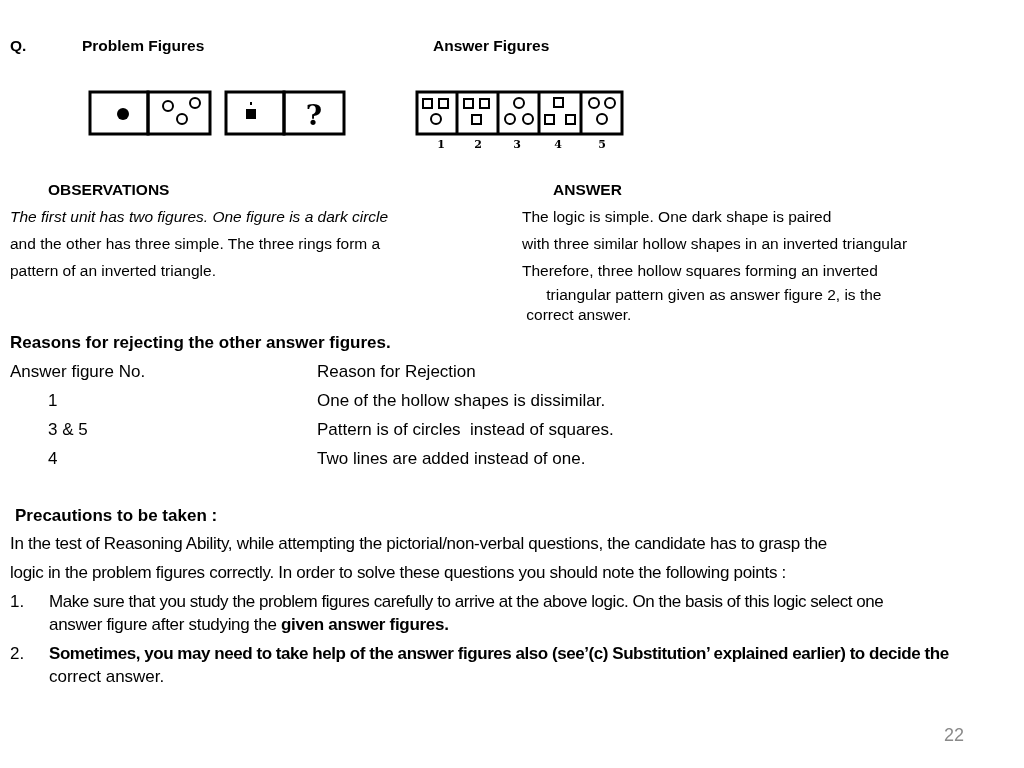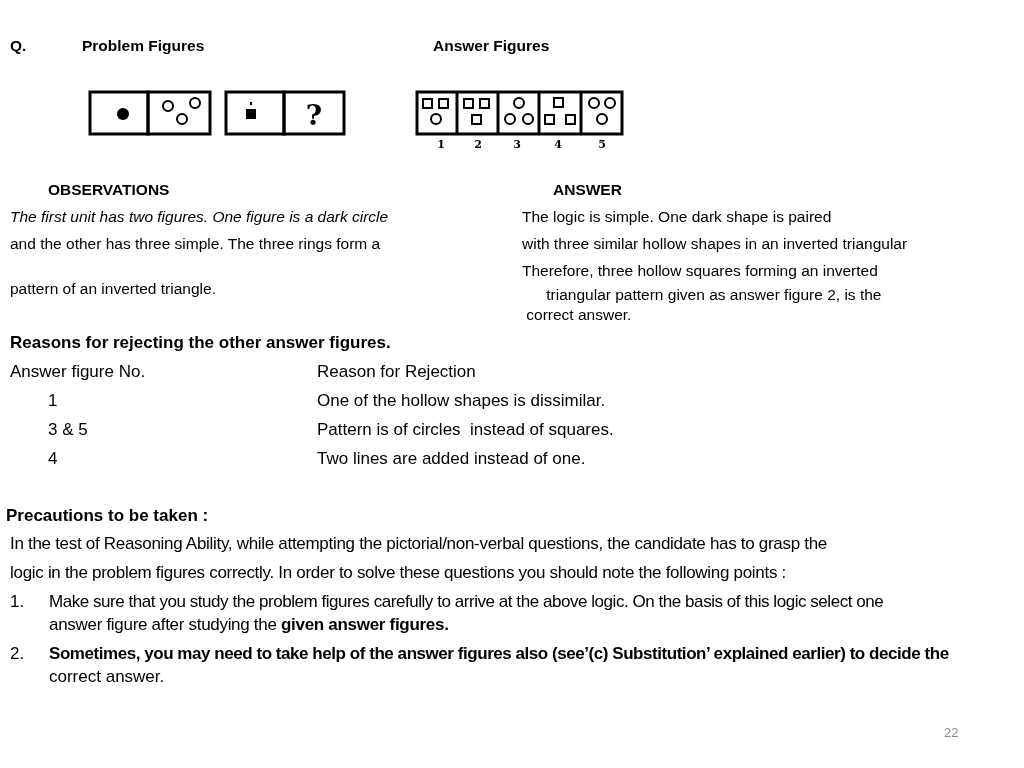--- a/index.html
+++ b/index.html
@@ -6,21 +6,21 @@
   body {
     width: 1024px; height: 768px; position: relative; overflow: hidden;
     font-family: "Liberation Sans", sans-serif; color: #000; font-size: 16px;
   }
   .abs { position: absolute; white-space: nowrap; }
   .b { font-weight: bold; }
   .t15 { font-size: 15.5px; }
   .t17 { font-size: 17px; }
   svg { position: absolute; }
   .fig-label { font-family: "DejaVu Serif", serif; font-weight: bold; font-size: 11px; }
-  .page-num { color: #8a8a8a; font-size: 13px; }
+  .page-num { color: #8a8a8a; font-size: 18px; }
 </style>
 </head>
 <body>
 
 <div class="abs b t15" style="left:10px; top:37px;">Q.</div>
 <div class="abs b t15" style="left:82px; top:37px;">Problem Figures</div>
 <div class="abs b t15" style="left:433px; top:37px;">Answer Figures</div>
 
 <svg style="left:86px; top:88px;" width="262" height="50" viewBox="0 0 262 50">
   <g>
@@ -83,41 +83,41 @@
   <text class="fig-label" x="27" y="60" text-anchor="middle">1</text>
   <text class="fig-label" x="64" y="60" text-anchor="middle">2</text>
   <text class="fig-label" x="103" y="60" text-anchor="middle">3</text>
   <text class="fig-label" x="144" y="60" text-anchor="middle">4</text>
   <text class="fig-label" x="188" y="60" text-anchor="middle">5</text>
 </svg>
 
 <div class="abs b t15" style="left:48px; top:181px;">OBSERVATIONS</div>
 <div class="abs t15" style="left:10px; top:208px;font-style:italic;">The first unit has two figures. One figure is a dark circle</div>
 <div class="abs t15" style="left:10px; top:235px;">and the other has three simple. The three rings form a</div>
-<div class="abs t15" style="left:10px; top:280px;text-align:center;">pattern of an inverted  triangle.</div>
+<div class="abs t15" style="left:10px; top:262px;text-align:center;">pattern of an inverted  triangle.</div>
 
 <div class="abs b t15" style="left:553px; top:181px;">ANSWER</div>
 <div class="abs t15" style="left:522px; top:208px;">The logic is simple. One dark shape is paired</div>
 <div class="abs t15" style="left:522px; top:235px;">with three similar hollow shapes in an inverted triangular</div>
 <div class="abs t15" style="left:522px; top:262px;">Therefore, three hollow squares forming an inverted</div>
 <div class="abs t15" style="left:522px; top:286px; white-space:pre;margin-left:20px;"> triangular pattern given as answer figure 2, is the</div>
 <div class="abs t15" style="left:522px; top:306px; white-space:pre;"> correct answer.</div>
 
 <div class="abs b t17" style="left:10px; top:333px;">Reasons for rejecting the other answer figures.</div>
 <div class="abs t17" style="left:10px; top:362px;">Answer figure No.</div>
 <div class="abs t17" style="left:317px; top:362px;">Reason for Rejection</div>
 
 <div class="abs t17" style="left:48px; top:391px;">1</div>
 <div class="abs t17" style="left:317px; top:391px;">One of the hollow shapes is dissimilar.</div>
 <div class="abs t17" style="left:48px; top:420px;">3 &amp; 5</div>
 <div class="abs t17" style="left:317px; top:420px; white-space:pre;text-align:right;">Pattern is of circles  instead of squares.</div>
 <div class="abs t17" style="left:48px; top:449px;">4</div>
 <div class="abs t17" style="left:317px; top:449px;">Two lines are added instead of one.</div>
 
-<div class="abs b t17" style="left:6px; top:506px;">Precautions to be taken :</div>
+<div class="abs b t17" style="left:15px; top:506px;">Precautions to be taken :</div>
 <div class="abs t17" style="left:10px; top:534px; letter-spacing:-0.3px;">In the test of Reasoning Ability, while attempting the pictorial/non-verbal questions, the candidate has to grasp the</div>
 <div class="abs t17" style="left:10px; top:563px; letter-spacing:-0.3px;">logic in the problem figures correctly. In order to solve these questions you should note the following points :</div>
 
 <div>
   <div class="abs t17" style="left:10px; top:592px;">1.</div>
   <div class="abs t17" style="left:49px; top:592px; letter-spacing:-0.45px;">Make sure that you study the problem figures carefully to arrive at the above logic. On the basis of this logic select one</div>
   <div class="abs t17" style="left:49px; top:615px; letter-spacing:-0.3px;"><span>answer figure after studying the </span><span class="b">given answer figures.</span></div>
 </div>
 
 <div>

